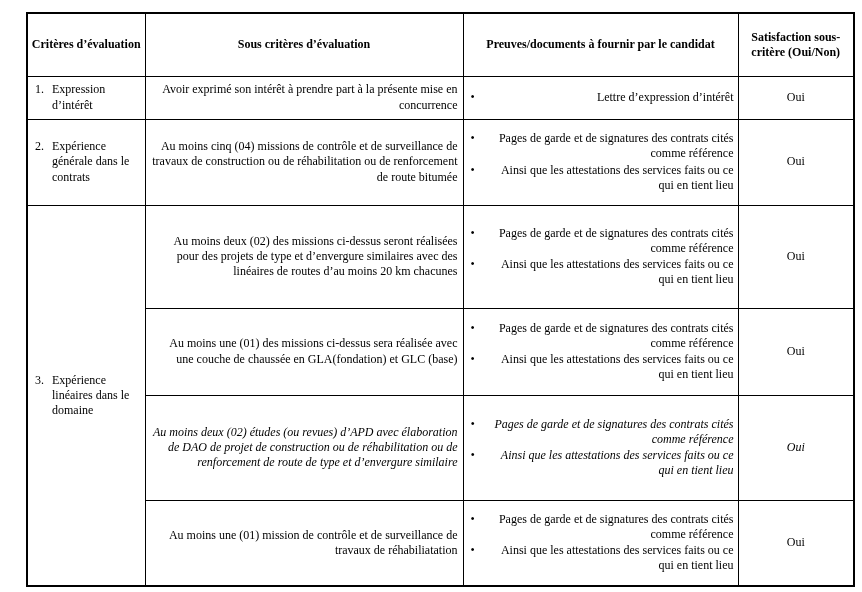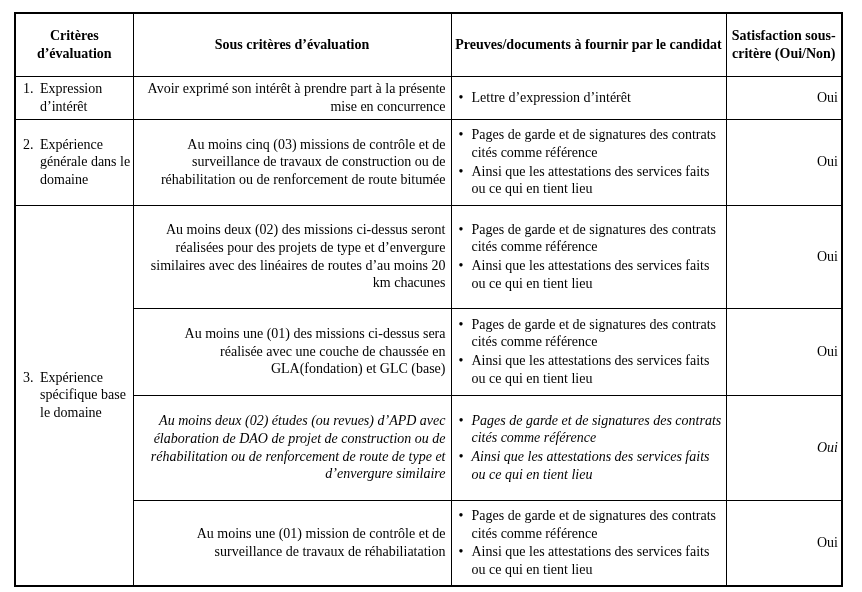--- a/index.html
+++ b/index.html
@@ -13,26 +13,26 @@
   }
   .page {
     position: relative;
     width: 862px;
     height: 592px;
     background: #ffffff;
     overflow: hidden;
   }
   table.eval {
     position: absolute;
-    left: 14px;
+    left: 26px;
     top: 12px;
     width: 827px;
     border-collapse: collapse;
     table-layout: fixed;
-    font-size: 14px;
+    font-size: 12px;
     line-height: 1.26;
   }
   table.eval th, table.eval td {
     border: 1.5px solid #000000;
     vertical-align: middle;
     overflow: hidden;
   }
   table.eval { border: 2px solid #000000; }
   th.hd {
     font-weight: bold;
@@ -61,29 +61,30 @@
     padding: 2px 5px;
   }
   td.ev {
     text-align: left;
     padding: 2px 4px 2px 4px;
   }
   .bullet {
     position: relative;
     padding-left: 16px;
     margin: 1px 0;
+    text-align: right;
   }
   .bullet::before {
     content: "\2022";
     position: absolute;
     left: 3px;
     top: 0;
   }
   td.sat {
-    text-align: right;
+    text-align: center;
     padding: 2px 3px;
   }
 </style>
 </head>
 <body>
 
 <div class="page">
   <table class="eval">
     <colgroup>
       <col style="width:118px">
@@ -112,36 +113,36 @@
         <td class="ev">
           <div class="bullet">Lettre d’expression d’intérêt</div>
         </td>
         <td class="sat">Oui</td>
       </tr>
 
       <tr class="h-r2">
         <td class="crit">
           <div class="numrow">
             <span class="num">2.</span>
-            <span class="critlabel">Expérience générale dans le domaine</span>
+            <span class="critlabel">Expérience générale dans le contrats</span>
           </div>
         </td>
-        <td class="sub">Au moins cinq (03) missions de contrôle et de surveillance de travaux de construction ou de réhabilitation ou de renforcement de route bitumée</td>
+        <td class="sub">Au moins cinq (04) missions de contrôle et de surveillance de travaux de construction ou de réhabilitation ou de renforcement de route bitumée</td>
         <td class="ev">
           <div class="bullet">Pages de garde et de signatures des contrats cités comme référence</div>
           <div class="bullet">Ainsi que les attestations des services faits ou ce qui en tient lieu</div>
         </td>
         <td class="sat">Oui</td>
       </tr>
 
       <tr class="h-r31">
         <td class="crit" rowspan="4">
           <div class="numrow">
             <span class="num">3.</span>
-            <span class="critlabel">Expérience spécifique base le domaine</span>
+            <span class="critlabel">Expérience linéaires dans le domaine</span>
           </div>
         </td>
         <td class="sub">Au moins deux (02) des missions ci-dessus seront réalisées pour des projets de type et d’envergure similaires avec des linéaires de routes d’au moins 20 km chacunes</td>
         <td class="ev">
           <div class="bullet">Pages de garde et de signatures des contrats cités comme référence</div>
           <div class="bullet">Ainsi que les attestations des services faits ou ce qui en tient lieu</div>
         </td>
         <td class="sat">Oui</td>
       </tr>
 

